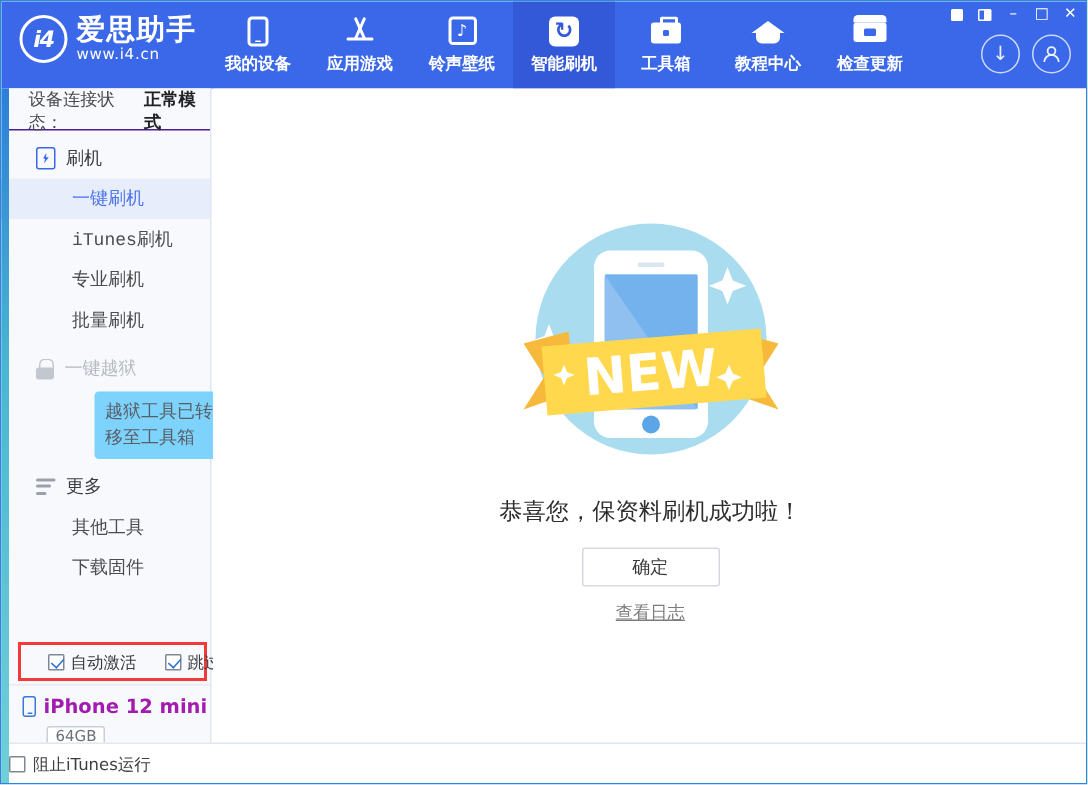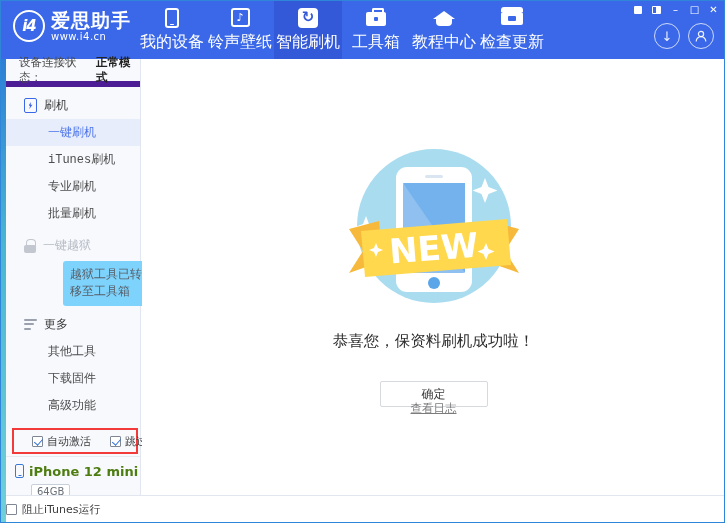--- a/index.html
+++ b/index.html
@@ -48,21 +48,21 @@
   .navbar {
     position: absolute; left: 137px; top: 0; height: 58px;
     display: flex; align-items: stretch;
   }
   .nav-item {
     width: 68px; height: 58px;
     display: flex; flex-direction: column; align-items: center;
     justify-content: center; gap: 3px; cursor: pointer;
   }
   .nav-item.active { background: #3359d8; }
-  .nav-label { color: #fff; font-size: 16px; white-space: nowrap; }
+  .nav-label { color: #fff; font-size: 11px; white-space: nowrap; font-weight: bold; }
   .nav-icon { width: 22px; height: 22px; position: relative; }
 
   
   .ic-phone {
     width: 14px; height: 20px; margin: 1px auto 0;
     border: 2px solid #fff; border-radius: 3px; position: relative;
   }
   .ic-phone::after {
     content: ""; position: absolute; left: 50%; bottom: 1px;
     transform: translateX(-50%);
@@ -169,23 +169,23 @@
     content: ""; position: absolute; left: 1px; top: 1px; width: 3px;
     height: 6px; background: #3a68e8;
   }
 
   
   .sidebar {
     position: absolute; left: 5px; top: 58px; width: 135px; height: 465px;
     background: #f7f9fd; border-right: 1px solid #e2e6ee;
   }
   .conn-status {
-    height: 28px; display: flex; align-items: center; padding-left: 13px;
+    height: 28px; display: flex; padding-left: 13px;
     font-size: 11.5px; color: #4a4a4a;
-    border-bottom: 6px solid #4c1d95; background: #f7f9fd;
+    border-bottom: 1px solid #4c1d95; background: #f7f9fd;
   }
   .conn-status b { color: #222; font-weight: bold; }
 
   .side-group-head {
     height: 27px; display: flex; align-items: center; gap: 7px;
     padding-left: 18px; font-size: 12px; color: #3c3c3c;
     margin-top: 5px; cursor: pointer;
   }
   .grp-icon-flash {
     width: 13px; height: 15px; border: 1.7px solid #3a68e8;
@@ -255,21 +255,21 @@
     transform: rotate(42deg);
   }
   .cb-label { font-size: 11px; color: #3d3d3d; white-space: nowrap; }
 
   .device-card {
     position: absolute; left: 0; bottom: 0; width: 134px; height: 68px;
     padding: 7px 0 0 9px; border-top: 1px solid #e7eaf1; background: #f7f9fd;
   }
   .device-title {
     display: flex; align-items: flex-start; gap: 5px;
-    font-size: 13px; font-weight: bold; color: #4d7c0f;
+    font-size: 13px; font-weight: bold; color: #a21caf;
   }
   .dev-phone-ic {
     width: 9px; height: 14px; border: 1.6px solid #3a78d8; border-radius: 2px;
     position: relative; flex: none;
   }
   .dev-phone-ic::after {
     content: ""; position: absolute; left: 50%; bottom: 1px;
     transform: translateX(-50%); width: 3px; height: 1px; background: #3a78d8;
   }
   .device-cap {
@@ -288,25 +288,24 @@
   }
   .illus-wrap {
     position: absolute; left: 50%; top: 72px; transform: translateX(-50%);
   }
   .result-text {
     position: absolute; left: 0; top: 272px; width: 100%;
     text-align: center; font-size: 15.5px; color: #2e2e2e;
   }
   .ok-btn {
     position: absolute; left: 50%; top: 306px; transform: translateX(-50%);
-    width: 108px; height: 26px; background: #fff; border: 1px solid #d6d9de;
+    width: 92px; height: 26px; background: #fff; border: 1px solid #d6d9de;
     border-radius: 2px; font-size: 12px; color: #3a3a3a; cursor: pointer;
     display: flex; align-items: center; justify-content: center;
     font-family: "DejaVu Sans", "Liberation Sans", sans-serif;
-    margin-top: 16px;
   }
   .log-link {
     position: absolute; left: 0; top: 342px; width: 100%;
     text-align: center; font-size: 11.5px; color: #7c7c7c;
     text-decoration: underline; cursor: pointer;
   }
 
   
   .statusbar {
     position: absolute; left: 5px; bottom: 0; width: 718px; height: 27px;
@@ -338,20 +337,30 @@
         <span class="logo-sub">www.i4.cn</span>
       </div>
     </div>
 
     <div class="navbar">
       <div class="nav-item">
         <div class="nav-icon">
             <div class="ic-phone"></div>
           </div>
         <div class="nav-label">我的设备</div>
+      </div>
+      <div class="nav-item">
+        <div class="nav-icon">
+          <div class="ic-appstore">
+              <div class="a1"></div>
+              <div class="a2"></div>
+              <div class="abar"></div>
+            </div>
+        </div>
+        <div class="nav-label">应用游戏</div>
       </div>
       <div class="nav-item">
         <div class="nav-icon">
             <div class="ic-ring"></div>
           </div>
         <div class="nav-label">铃声壁纸</div>
       </div>
       <div class="nav-item active">
         <div class="nav-icon">
             <div class="ic-refresh"></div>
@@ -438,23 +447,20 @@
           <i></i>
         </span>
       <span>更多</span>
     </div>
     <div class="side-item">
       <span>其他工具</span>
     </div>
     <div class="side-item">
       <span>下载固件</span>
     </div>
-    <div class="side-item">
-      <span>高级功能</span>
-    </div>
 
     <div class="opt-box">
       <div class="cb-row">
         <span class="cb checked"></span>
         <span class="cb-label">自动激活</span>
       </div>
       <div class="cb-row">
         <span class="cb checked"></span>
         <span class="cb-label">跳过向导</span>
       </div>

